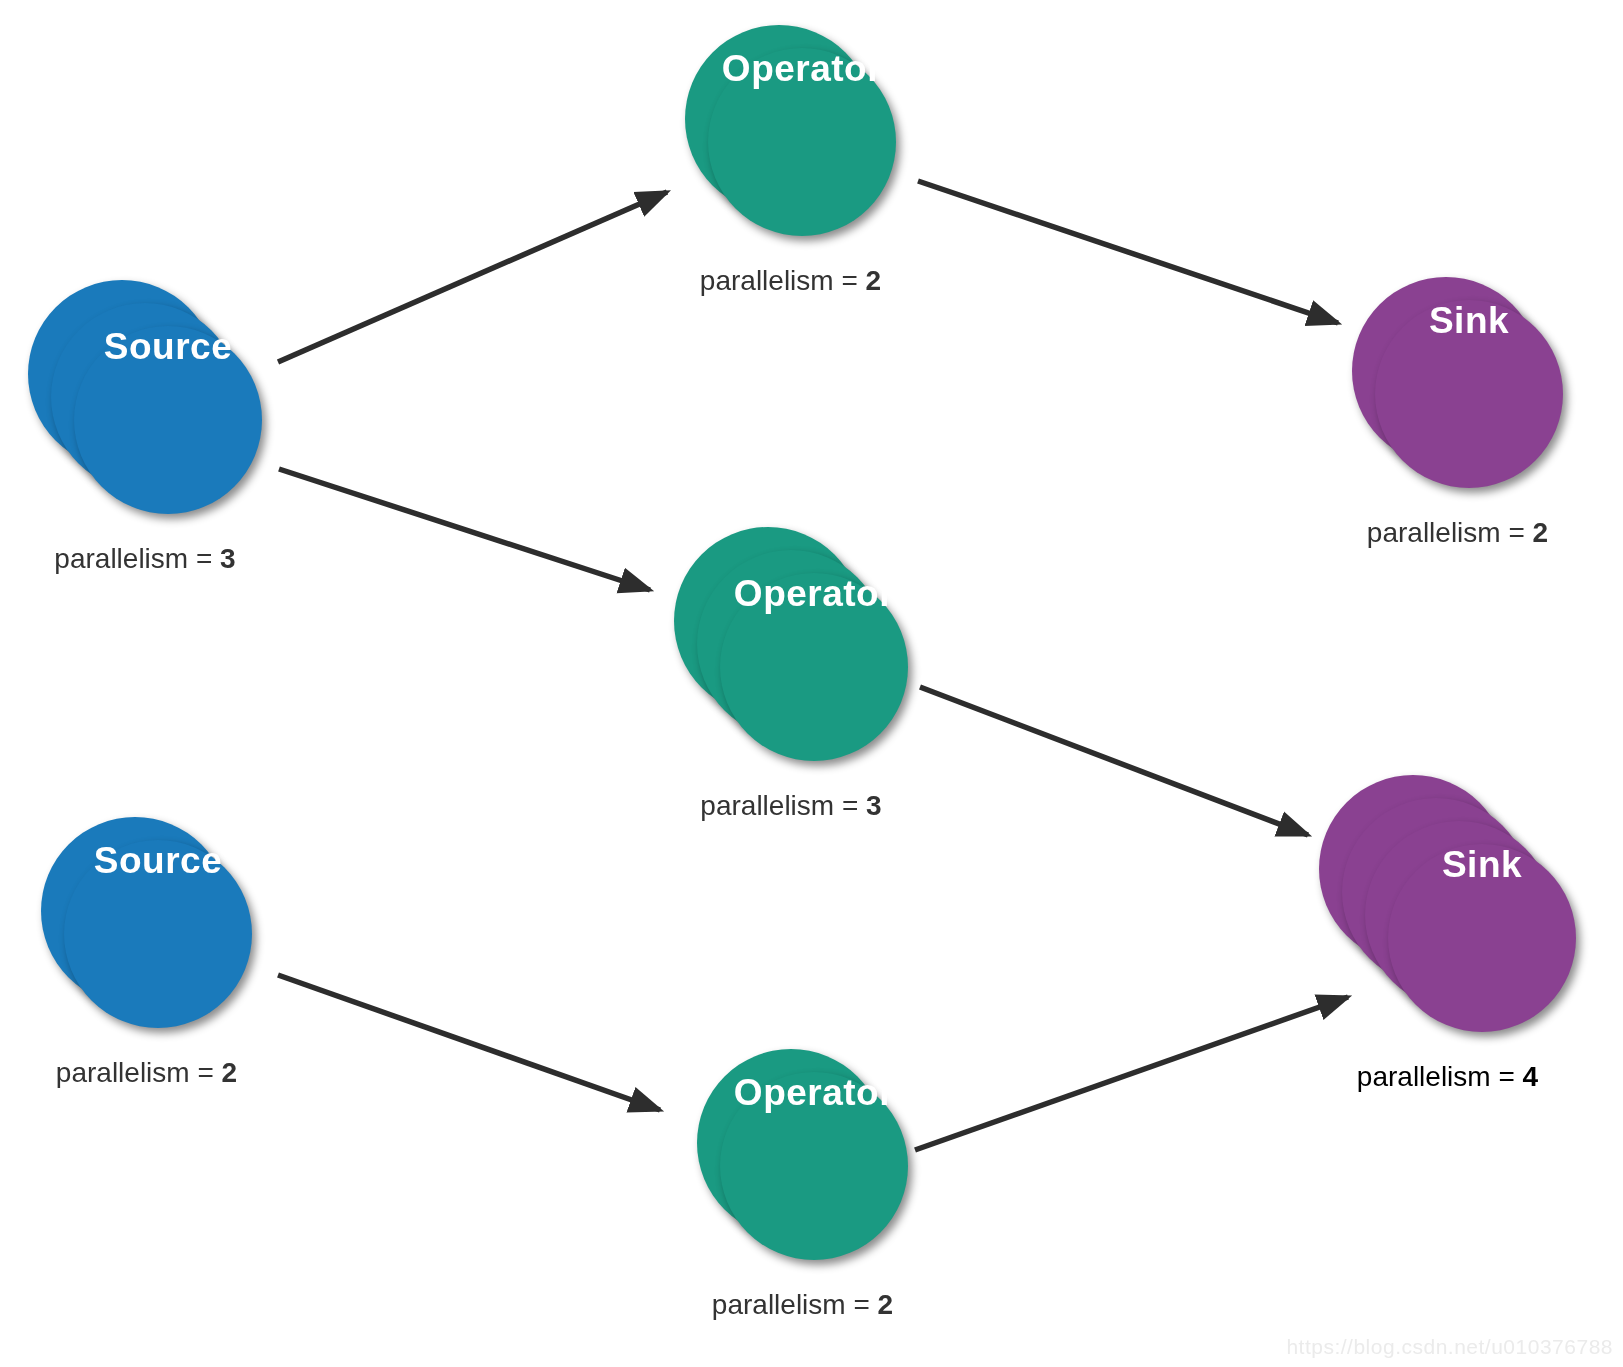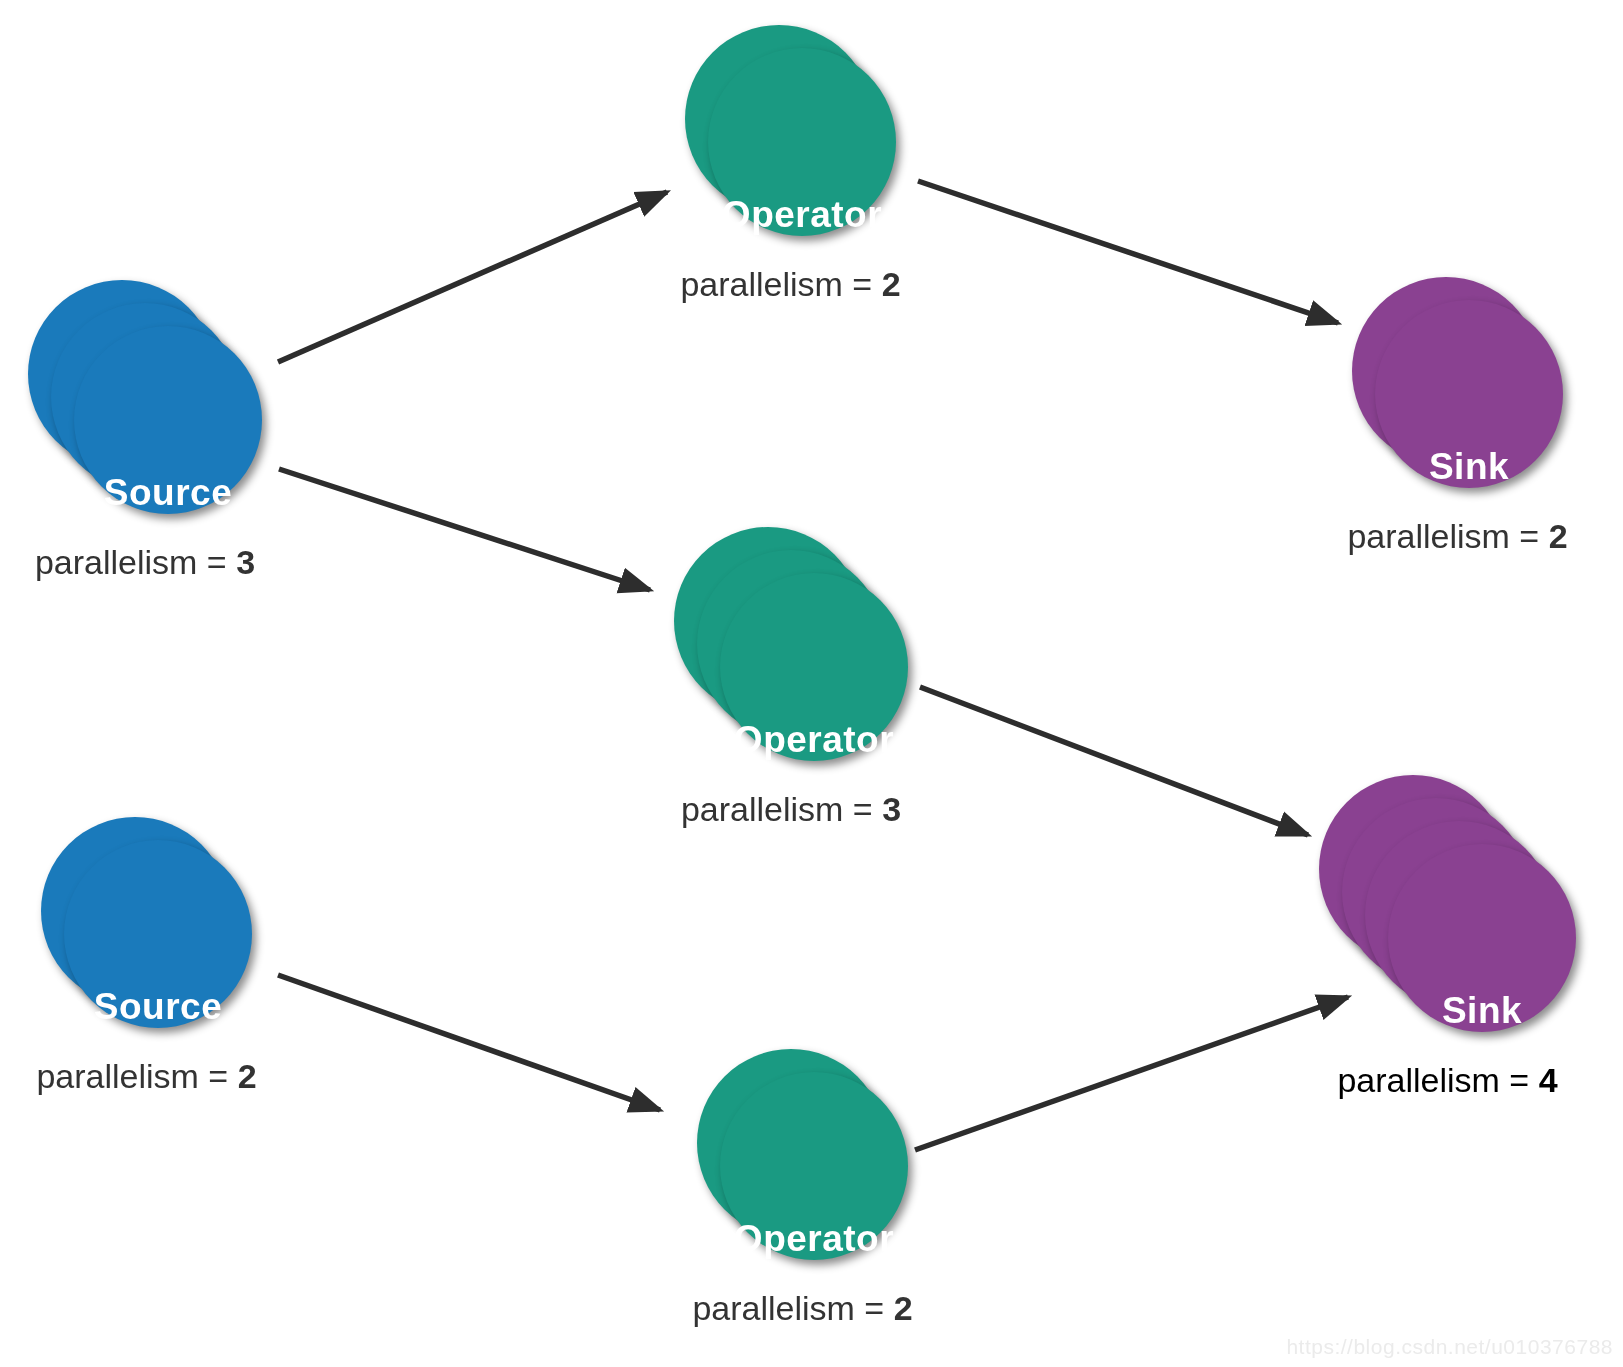--- a/index.html
+++ b/index.html
@@ -8,31 +8,31 @@
     width:1623px;height:1367px;
     overflow:hidden;
     font-family:"Liberation Sans",sans-serif;
   }
   .edges{position:absolute;left:0;top:0;width:1623px;height:1367px;}
   .node{position:absolute;left:0;top:0;}
   .circle{
     position:absolute;
     border-radius:50%;
     box-shadow:4px 5px 9px rgba(0,0,0,0.45);
-    display:flex;align-items:flex-end;justify-content:center;
+    display:flex;align-items:flex-start;justify-content:center;
   }
   .node-label{
     font-size:37px;
     font-weight:bold;
     letter-spacing:0.5px;
   }
   .caption{
     position:absolute;
     transform:translateX(-50%);
-    font-size:34px;
+    font-size:28px;
     line-height:1.1;
     white-space:nowrap;
   }
   .caption b{font-weight:bold;}
   .watermark{
     position:absolute;
     right:10px;bottom:8px;
     font-size:21px;
     letter-spacing:0.5px;
   }

